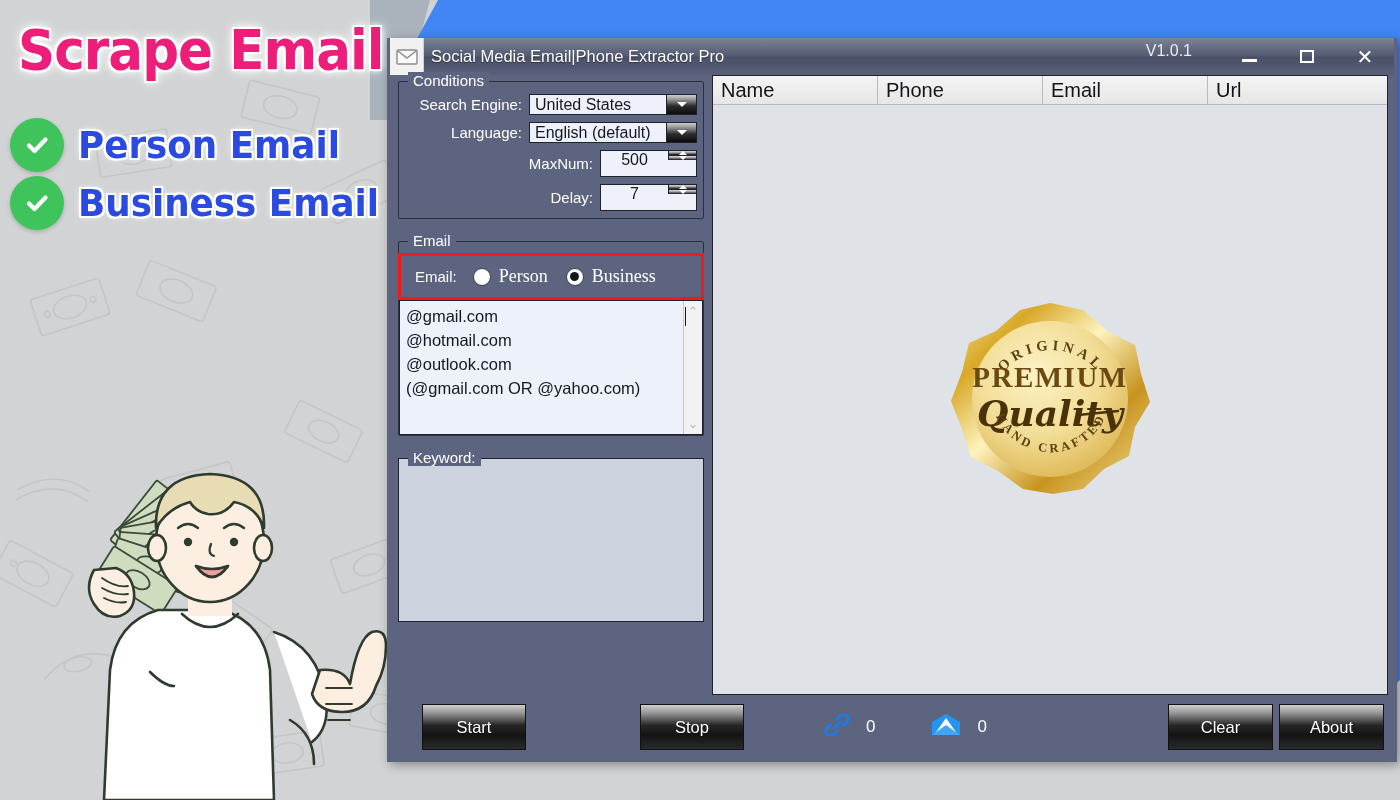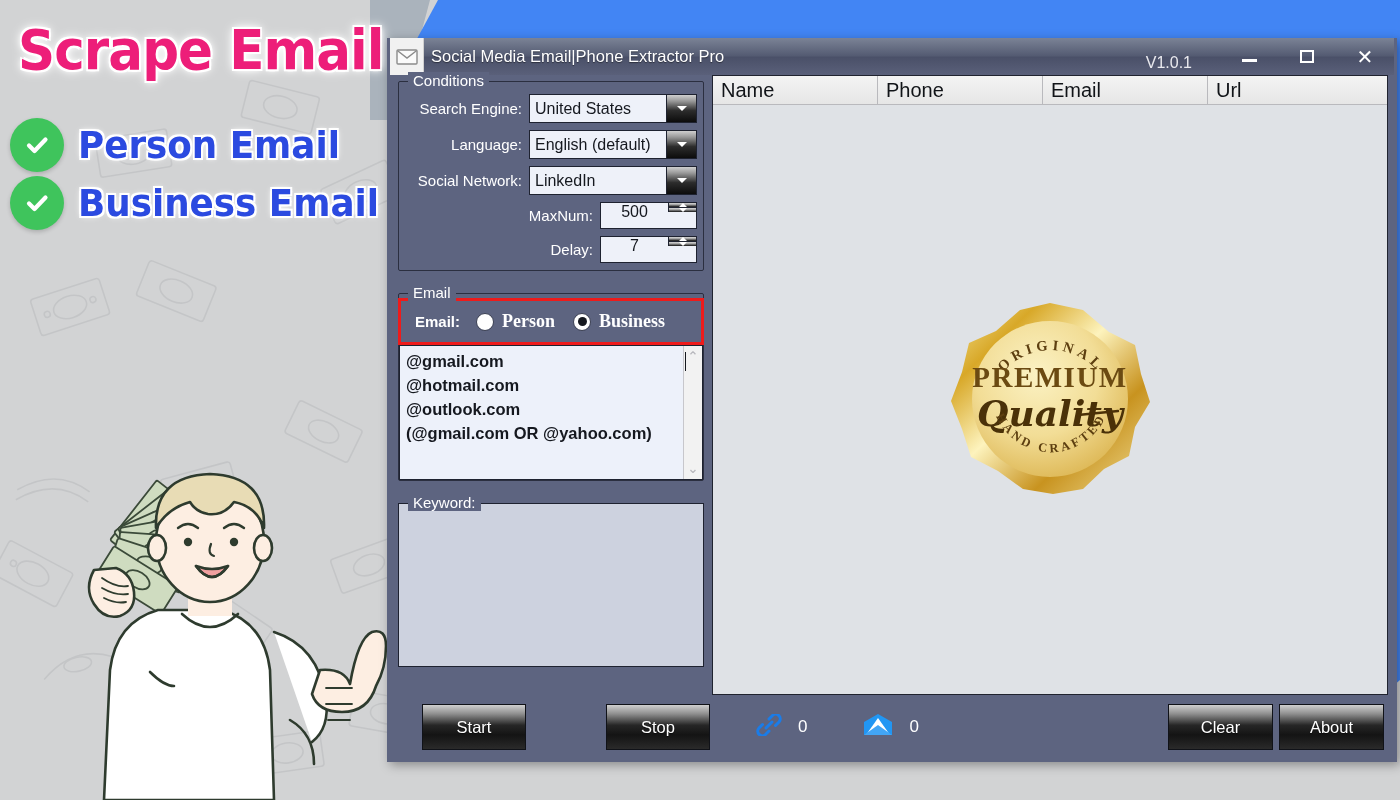--- a/index.html
+++ b/index.html
@@ -94,21 +94,21 @@
     background: #f1f1f1;
     display: flex; align-items: center; justify-content: center;
     border-right: 1px solid #d0d0d0;
   }
   .title-text {
     font-size: 16.5px; color: #ffffff;
     margin-left: 7px; white-space: nowrap;
     text-shadow: 0 1px 1px rgba(0,0,0,0.45);
   }
   .title-right {
-    margin-left: auto; display: flex; align-items: flex-end; gap: 16px;
+    margin-left: auto; display: flex; align-items: flex-start; gap: 16px;
     padding-right: 8px;
   }
   .version { font-size: 16px; color: #e9e9ee; margin-right: 20px; }
   .win-btn {
     width: 42px; height: 30px;
     display: flex; align-items: center; justify-content: center;
     color: #fff;
   }
   .min-glyph { width: 15px; height: 3px; background: #fff; margin-top: 8px; }
   .max-glyph { width: 14px; height: 13px; border: 2.5px solid #fff; }
@@ -141,21 +141,21 @@
   .field-row {
     display: flex; align-items: center;
     margin: 0 6px 7px 6px;
   }
   .field-label {
     font-size: 15px; color: #ffffff;
     text-align: right; flex: 1;
     padding-right: 7px; white-space: nowrap;
   }
   .combo {
-    width: 168px; height: 29px; flex: 0 0 168px;
+    width: 168px; height: 21px; flex: 0 0 168px;
     display: flex; align-items: stretch;
     border: 1px solid #1e2230;
     background: #eef1f9;
   }
   .combo .combo-text {
     flex: 1; display: flex; align-items: center;
     padding-left: 5px; font-size: 16px; color: #15181f;
     overflow: hidden; white-space: nowrap;
   }
   .combo .combo-arrow {
@@ -194,21 +194,21 @@
     font-size: 16px; color: #15181f;
   }
   .spin-btns { width: 28px; flex: 0 0 28px; display: flex; flex-direction: column; border-left: 1px solid #1e2230; }
   .spin-btn {
     flex: 1; display: flex; align-items: center; justify-content: center;
     background: linear-gradient(to bottom, #d8d8d8 0%, #9d9d9d 45%, #3a3a3a 80%, #1a1a1a 100%);
   }
   .spin-btn + .spin-btn { border-top: 1px solid #1e2230; }
 
   
-  .email-group .gb-frame { padding-top: 5px; font-weight: bold; }
+  .email-group .gb-frame { padding-top: 12px; }
   .email-radio-row {
     display: flex; align-items: center;
     height: 47px;
     padding-left: 14px;
     border: 3px solid #ee1b1b;
     margin: -1px -1px 0 -1px;
     background: #5d6480;
     position: relative; z-index: 1;
   }
   .email-radio-row .er-label { font-size: 15px; color: #fff; margin-right: 16px; }
@@ -290,20 +290,21 @@
     display: flex; align-items: center; justify-content: center;
   }
 
   
   .footer {
     height: 64px; flex: 0 0 64px;
     background: #5d6480;
     display: flex; align-items: center;
     padding: 0 10px 0 10px;
     position: relative;
+    gap: 34px;
   }
   .btn {
     height: 46px; min-width: 104px;
     border: 1px solid #101218;
     background: linear-gradient(to bottom, #cfcfcf 0%, #8f8f8f 20%, #262626 46%, #141414 68%, #2a2a2a 100%);
     color: #ffffff;
     font-size: 16.5px;
     display: flex; align-items: center; justify-content: center;
     cursor: pointer;
     text-shadow: 0 1px 1px rgba(0,0,0,0.6);
@@ -529,29 +530,20 @@
             <div class="field-row">
               <div class="field-label">Language:</div>
               <div class="combo">
                 <div class="combo-text">English (default)</div>
                 <div class="combo-arrow">
                     <div class="tri-down"></div>
                   </div>
               </div>
             </div>
 
-            <div class="field-row">
-              <div class="field-label">Social Network:</div>
-              <div class="combo">
-                <div class="combo-text">LinkedIn</div>
-                <div class="combo-arrow">
-                    <div class="tri-down"></div>
-                  </div>
-              </div>
-            </div>
 
             <div class="field-row">
               <div class="field-label">MaxNum:</div>
               <div class="spinner">
                 <div class="spin-text">500</div>
                 <div class="spin-btns">
                   <div class="spin-btn">
                       <div class="tri-up"></div>
                     </div>
                   <div class="spin-btn">

